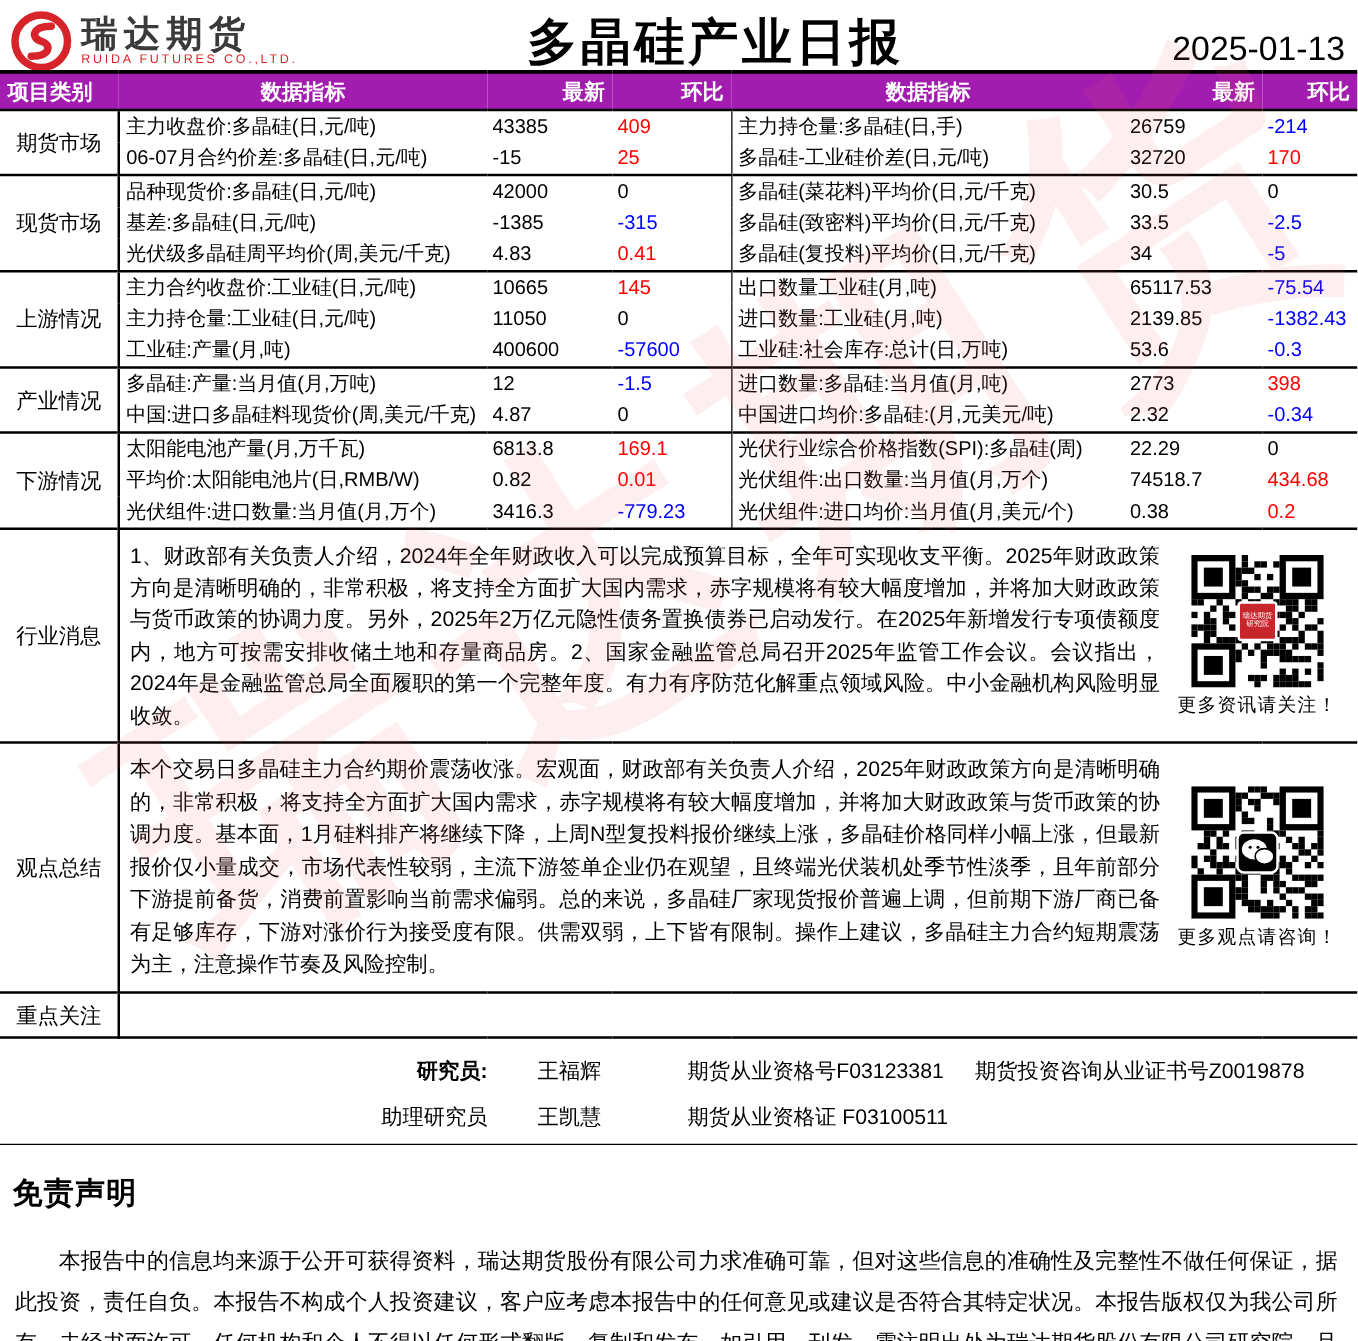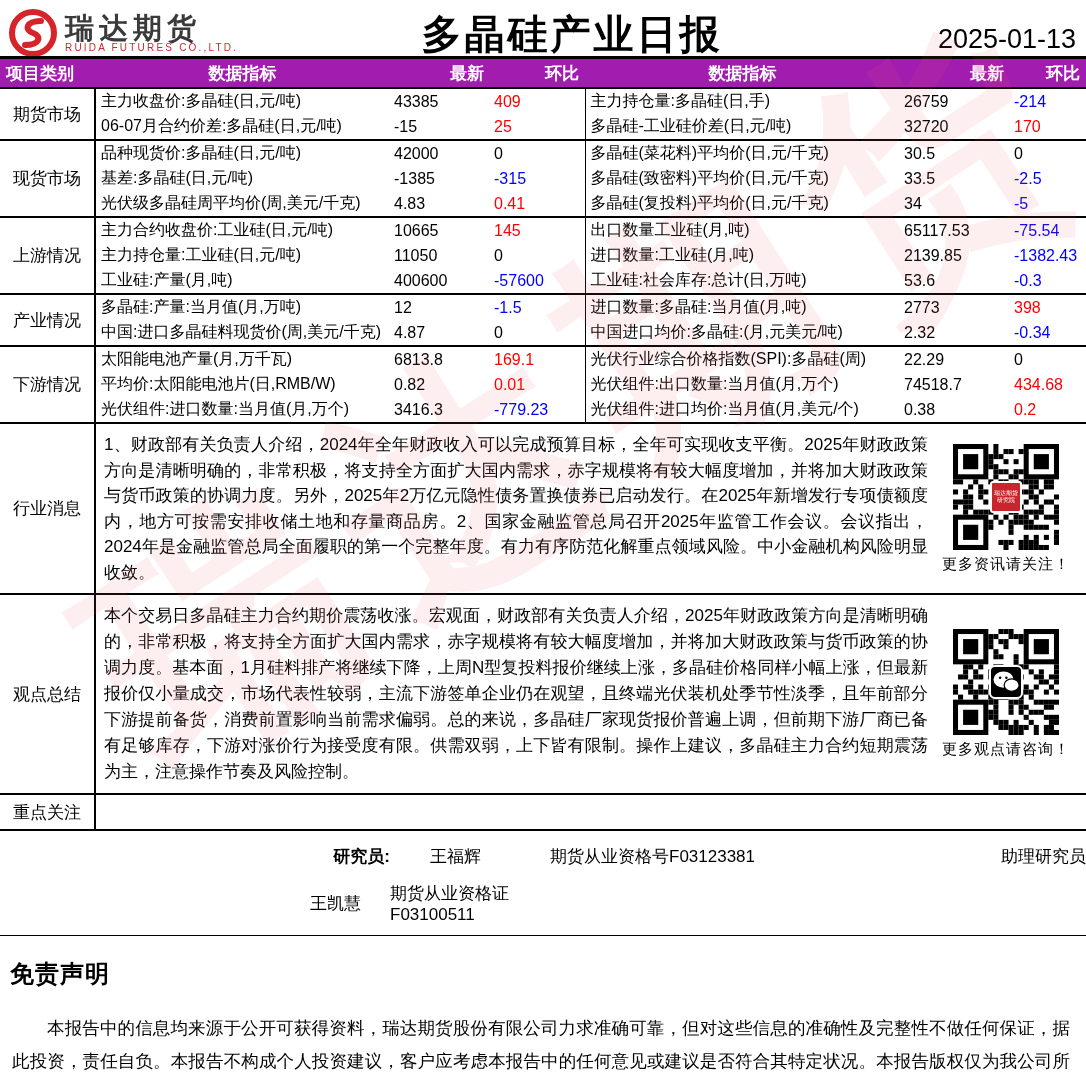--- a/index.html
+++ b/index.html
@@ -556,20 +556,21 @@
       <td class="cat">重点关注</td>
       <td colspan="6"></td>
     </tr>
   </tbody>
 </table>
 
 <div class="researchers">
   <div class="res-role bold">研究员:</div>
   <div class="res-name">王福辉</div>
   <div class="res-cert">期货从业资格号F03123381</div>
+  <div class="res-cert">期货投资咨询从业证书号Z0019878</div>
   <div class="res-role">助理研究员</div>
   <div class="res-name">王凯慧</div>
   <div class="res-cert">期货从业资格证 F03100511</div>
   <div class="res-cert"></div>
 </div>
 
 <hr class="footer-rule">
 
 <div class="disclaimer">
   <h2>免责声明</h2>

